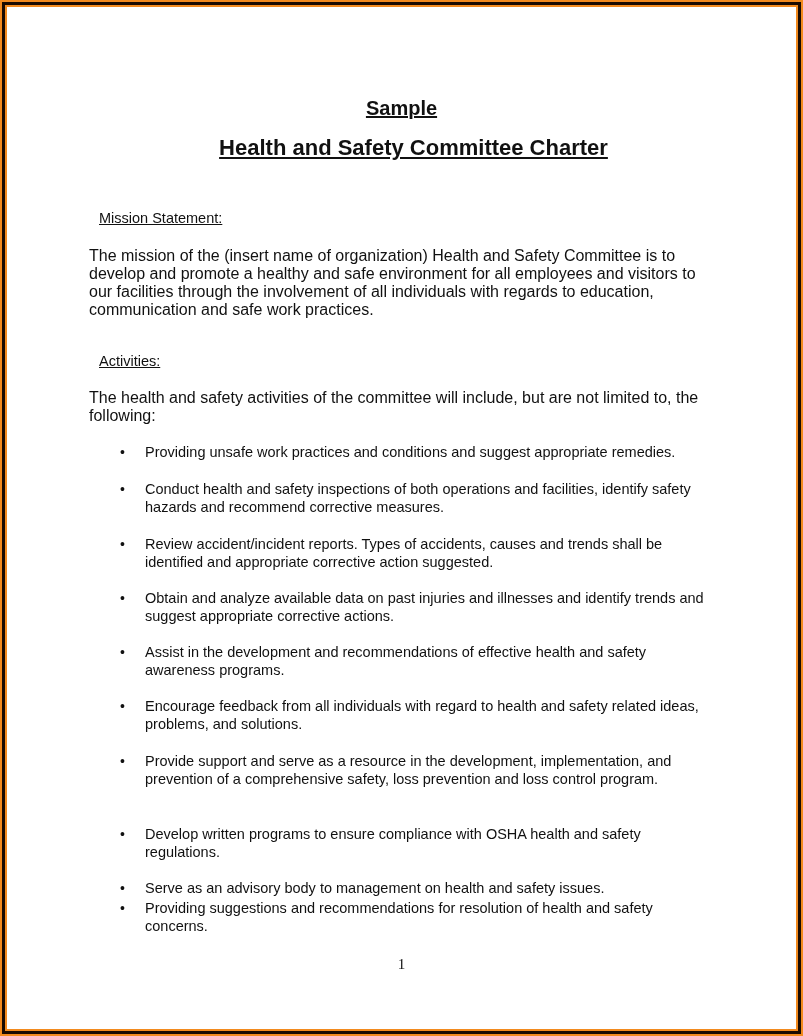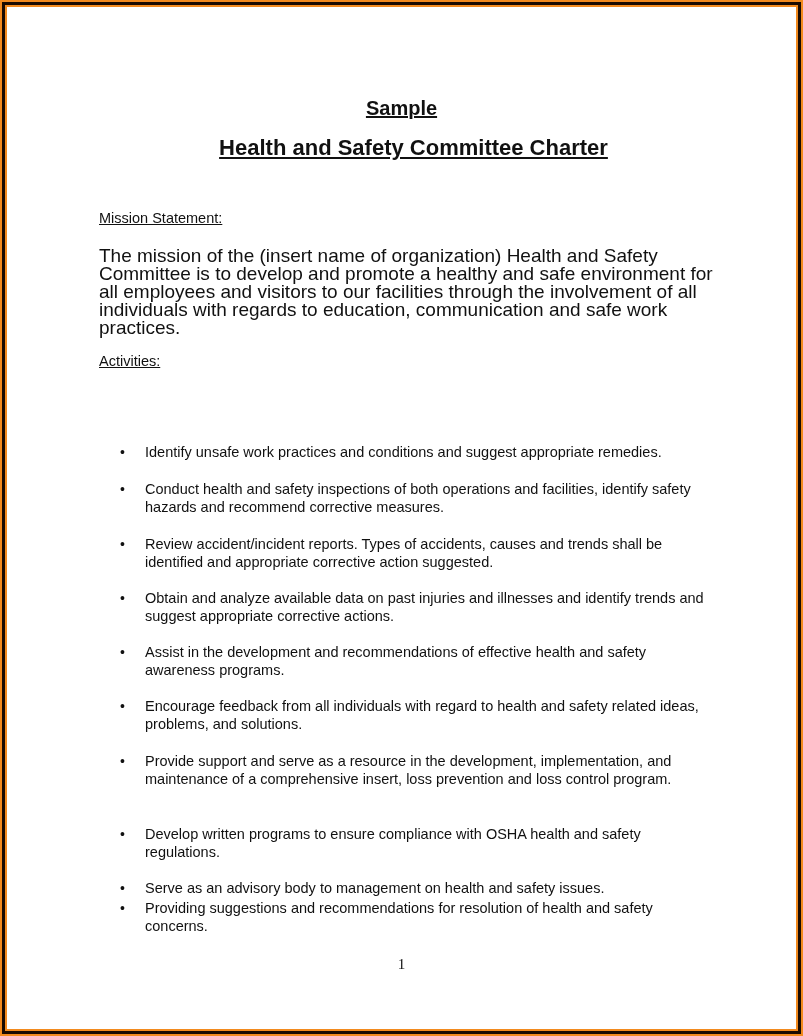--- a/index.html
+++ b/index.html
@@ -29,21 +29,21 @@
     }
     .title2 {
       position: absolute; left: 12px; width: 803px; top: 135px; text-align: center;
       font-weight: bold; font-size: 22px; text-decoration: underline;
     }
     .heading {
       position: absolute; left: 99px; font-weight: normal; font-size: 14.5px;
       text-decoration: underline;
     }
     .para {
-      position: absolute; left: 99px; width: 620px; font-size: 19px; line-height: 18px;
+      position: absolute; left: 89px; width: 620px; font-size: 16px; line-height: 18px;
     }
     .bullets { position: absolute; left: 99px; top: 443px; width: 620px; margin: 0; padding: 0; list-style: none; }
     .bullet {
       position: absolute; left: 0; width: 620px; font-size: 14.5px; line-height: 18px;
     }
     .bullet .dot { position: absolute; left: 21px; top: 0; font-size: 14px; }
     .bullet .txt { position: absolute; left: 46px; width: 570px; }
     .pagenum {
       position: absolute; left: 0; width: 803px; top: 956px; text-align: center;
       font-family: "Liberation Serif", serif; font-size: 15px;
@@ -57,25 +57,26 @@
 <div class="frame-inner"></div>
 
 <div class="page">
   <div class="title1">Sample</div>
   <div class="title2">Health and Safety Committee Charter</div>
 
   <div class="heading" style="top:210px;">Mission Statement:</div>
   <div class="para" style="top:247px;">The mission of the (insert name of organization) Health and Safety Committee is to develop and promote a healthy and safe environment for all employees and visitors to our facilities through the involvement of all individuals with regards to education, communication and safe work practices.</div>
 
   <div class="heading" style="top:353px;">Activities:</div>
+  <div class="para" style="top:389px;">The health and safety activities of the committee will include, but are not limited to, the following:</div>
 
   <div class="bullets">
     <div class="bullet" style="top:0px;">
       <span class="dot">•</span>
-      <span class="txt">Identify unsafe work practices and conditions and suggest appropriate remedies.</span>
+      <span class="txt">Providing unsafe work practices and conditions and suggest appropriate remedies.</span>
     </div>
     <div class="bullet" style="top:37px;">
       <span class="dot">•</span>
       <span class="txt">Conduct health and safety inspections of both operations and facilities, identify safety hazards and recommend corrective measures.</span>
     </div>
     <div class="bullet" style="top:92px;">
       <span class="dot">•</span>
       <span class="txt">Review accident/incident reports. Types of accidents, causes and trends shall be identified and appropriate corrective action suggested.</span>
     </div>
     <div class="bullet" style="top:146px;">
@@ -85,21 +86,21 @@
     <div class="bullet" style="top:200px;">
       <span class="dot">•</span>
       <span class="txt">Assist in the development and recommendations of effective health and safety awareness programs.</span>
     </div>
     <div class="bullet" style="top:254px;">
       <span class="dot">•</span>
       <span class="txt">Encourage feedback from all individuals with regard to health and safety related ideas, problems, and solutions.</span>
     </div>
     <div class="bullet" style="top:309px;">
       <span class="dot">•</span>
-      <span class="txt">Provide support and serve as a resource in the development, implementation, and maintenance of a comprehensive insert, loss prevention and loss control program.</span>
+      <span class="txt">Provide support and serve as a resource in the development, implementation, and prevention of a comprehensive safety, loss prevention and loss control program.</span>
     </div>
     <div class="bullet" style="top:382px;">
       <span class="dot">•</span>
       <span class="txt">Develop written programs to ensure compliance with OSHA health and safety regulations.</span>
     </div>
     <div class="bullet" style="top:436px;">
       <span class="dot">•</span>
       <span class="txt">Serve as an advisory body to management on health and safety issues.</span>
     </div>
     <div class="bullet" style="top:456px;">

